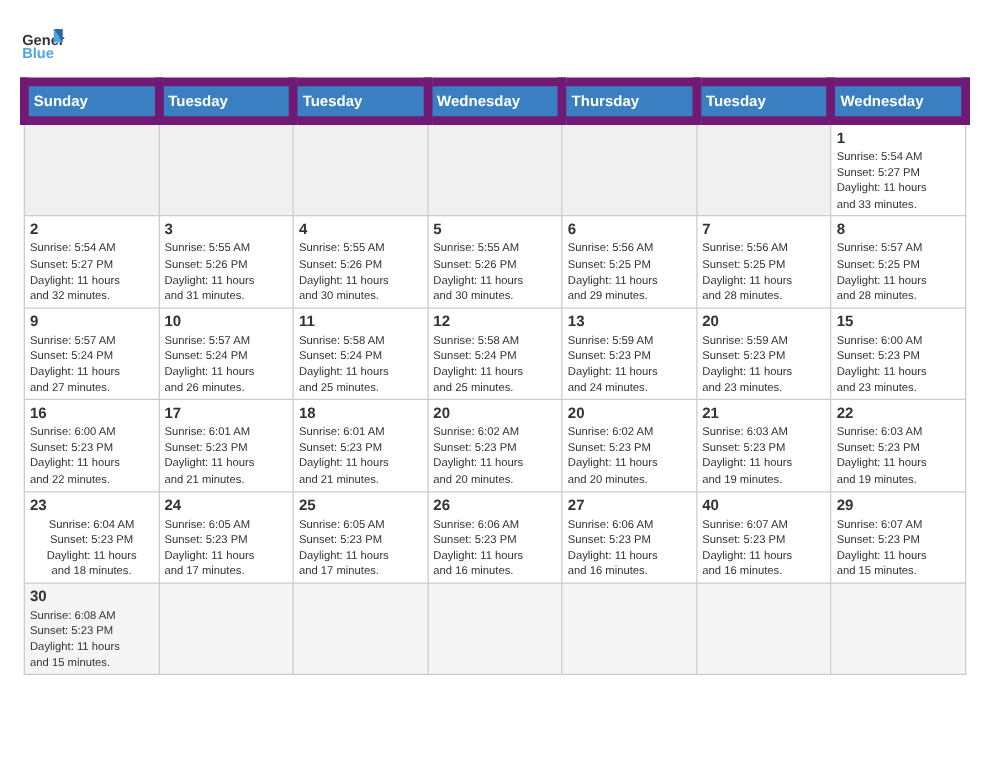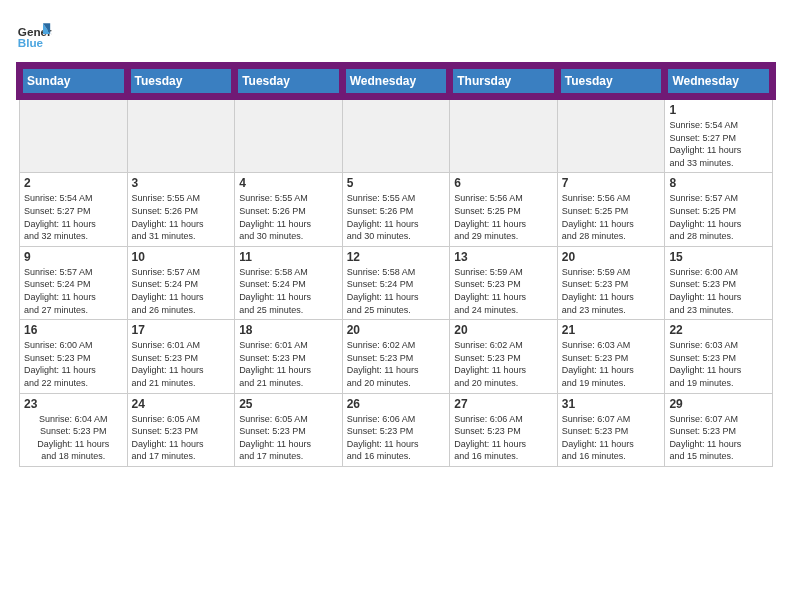--- a/index.html
+++ b/index.html
@@ -314,29 +314,44 @@
 and 16 minutes.</div>
           </td>
           <td>
             <span class="day-number">27</span>
             <div class="day-info" style="white-space: pre-line;">Sunrise: 6:06 AM
 Sunset: 5:23 PM
 Daylight: 11 hours
 and 16 minutes.</div>
           </td>
           <td>
-            <span class="day-number">31</span>
+            <span class="day-number">40</span>
             <div class="day-info" style="white-space: pre-line;">Sunrise: 6:07 AM
 Sunset: 5:23 PM
 Daylight: 11 hours
 and 16 minutes.</div>
           </td>
           <td>
             <span class="day-number">29</span>
             <div class="day-info" style="white-space: pre-line;">Sunrise: 6:07 AM
 Sunset: 5:23 PM
 Daylight: 11 hours
 and 15 minutes.</div>
           </td>
+        </tr>
+        <tr>
+          <td style="background: rgb(245, 245, 245);">
+            <span class="day-number">30</span>
+            <div class="day-info" style="white-space: pre-line;">Sunrise: 6:08 AM
+Sunset: 5:23 PM
+Daylight: 11 hours
+and 15 minutes.</div>
+          </td>
+          <td class="empty" style="background: rgb(245, 245, 245);"></td>
+          <td class="empty" style="background: rgb(245, 245, 245);"></td>
+          <td class="empty" style="background: rgb(245, 245, 245);"></td>
+          <td class="empty" style="background: rgb(245, 245, 245);"></td>
+          <td class="empty" style="background: rgb(245, 245, 245);"></td>
+          <td class="empty" style="background: rgb(245, 245, 245);"></td>
         </tr>
       </tbody>
   </table>
 </div>
 
 </body></html>

